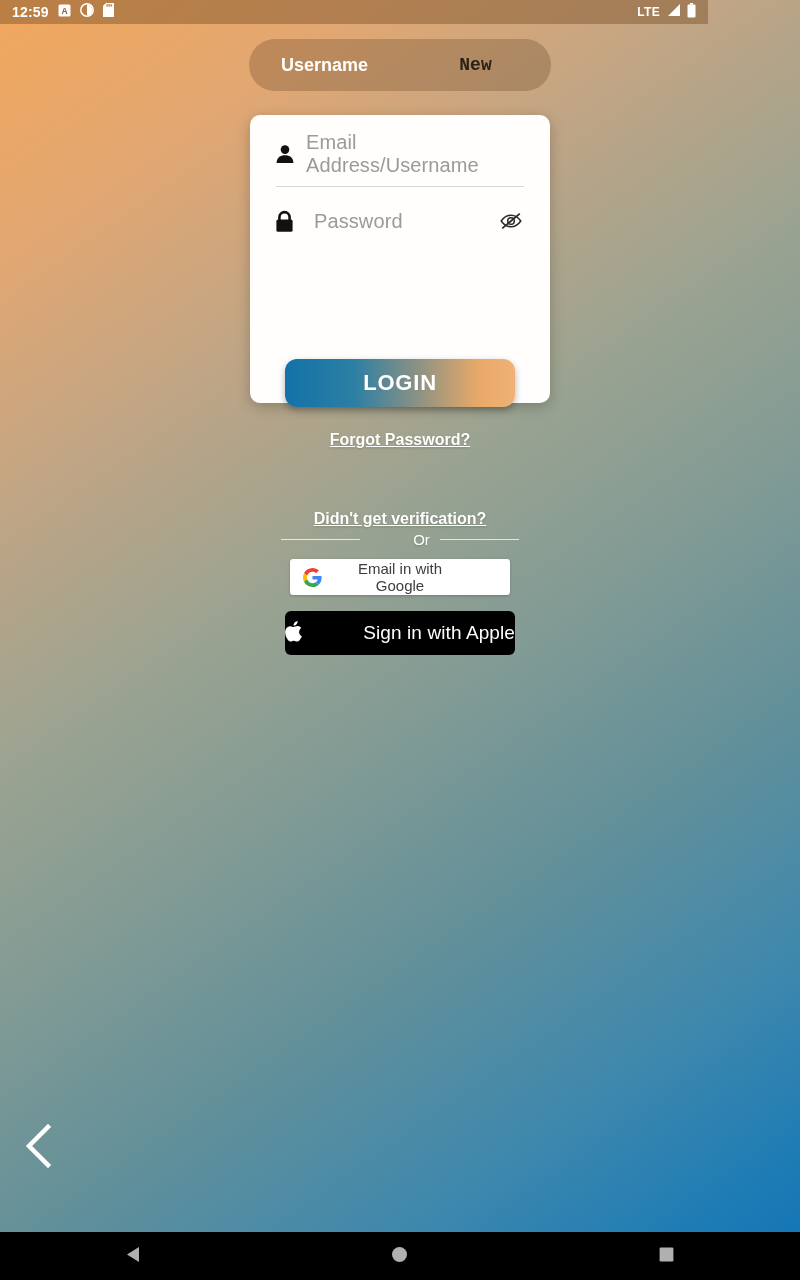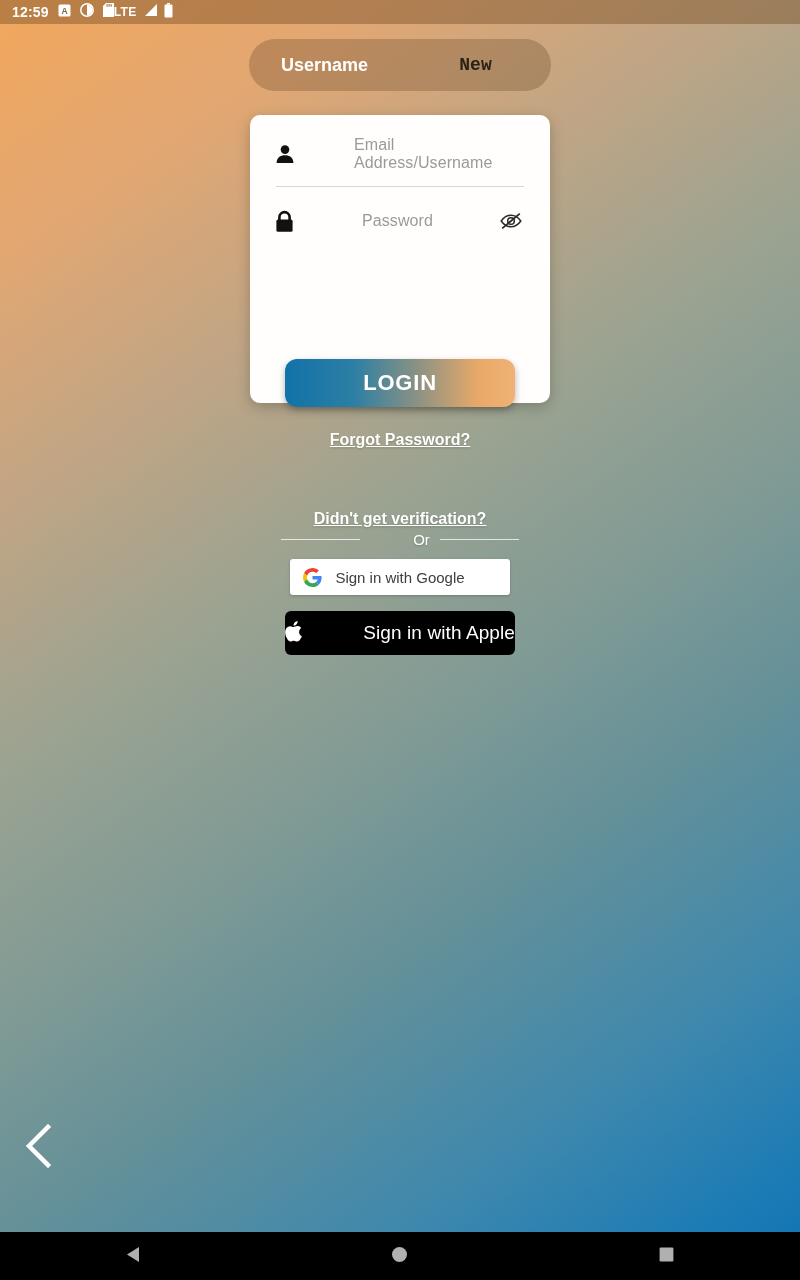--- a/index.html
+++ b/index.html
@@ -26,25 +26,26 @@
         #3f88ad 82%,
         #1b7bb5 94%,
         #0f72b4 100%);
     overflow: hidden;
   }
 
   
   #status-bar {
     position: absolute;
     top: 0; left: 0;
-    width: 800px;
+    width: 708px;
     height: 24px;
     background: rgba(120, 80, 40, 0.45);
     display: flex;
     align-items: center;
+    justify-content: space-between;
     padding: 4px 12px;
     z-index: 40;
   }
   .sb-left { display: flex; align-items: center; gap: 9px; }
   .sb-right { display: flex; align-items: center; gap: 6px; }
   .sb-clock {
     color: #ffffff;
     font-size: 14px;
     font-weight: bold;
     letter-spacing: 0.2px;
@@ -108,25 +109,24 @@
   .field-icon {
     width: 28px;
     flex: 0 0 28px;
     display: flex;
     align-items: center;
     justify-content: flex-start;
   }
 
   .field-text {
     flex: 1;
-    font-size: 16px;
+    font-size: 20px;
     color: #9a9a9a;
     padding-left: 4px;
     letter-spacing: 0.1px;
-    margin-left: 48px;
   }
 
   .field-underline {
     position: absolute;
     left: 26px;
     top: 71px;
     width: 248px;
     height: 1px;
     background: #d6d6d6;
   }
@@ -388,21 +388,21 @@
 
   <button id="btn-google">
     <span class="g-ico">
       <svg width="19" height="19" viewBox="0 0 48 48">
         <path fill="#EA4335" d="M24 9.5c3.54 0 6.71 1.22 9.21 3.6l6.85-6.85C35.9 2.38 30.47 0 24 0 14.62 0 6.51 5.38 2.56 13.22l7.98 6.19C12.43 13.72 17.74 9.5 24 9.5z"></path>
         <path fill="#4285F4" d="M46.98 24.55c0-1.57-.15-3.09-.38-4.55H24v9.02h12.94c-.58 2.96-2.26 5.48-4.78 7.18l7.73 6c4.51-4.18 7.09-10.36 7.09-17.65z"></path>
         <path fill="#FBBC05" d="M10.53 28.59c-.48-1.45-.76-2.99-.76-4.59s.27-3.14.76-4.59l-7.98-6.19C.92 16.46 0 20.12 0 24c0 3.88.92 7.54 2.56 10.78l7.97-6.19z"></path>
         <path fill="#34A853" d="M24 48c6.48 0 11.93-2.13 15.89-5.81l-7.73-6c-2.15 1.45-4.92 2.3-8.16 2.3-6.26 0-11.57-4.22-13.47-9.91l-7.98 6.19C6.51 42.62 14.62 48 24 48z"></path>
       </svg>
     </span>
-    <span class="g-label">Sign in with Google</span>
+    <span class="g-label">Email in with Google</span>
   </button>
 
   <button id="btn-apple">
     <span>
       <svg width="20" height="23" viewBox="0 0 20 23">
         <path fill="#ffffff" d="M14.1 12.1c0-2.6 2.1-3.9 2.2-4-1.2-1.8-3.1-2-3.8-2-1.6-.17-3.1.95-3.9.95-.8 0-2.05-.93-3.37-.9-1.74.02-3.34 1.01-4.23 2.57-1.8 3.13-.46 7.77 1.3 10.31.86 1.25 1.88 2.64 3.23 2.59 1.3-.05 1.79-.84 3.36-.84s2.01.84 3.38.81c1.4-.02 2.28-1.26 3.13-2.52.99-1.44 1.4-2.84 1.42-2.91-.03-.01-2.72-1.04-2.75-4.14z"></path>
         <path fill="#ffffff" d="M11.6 4.3c.71-.87 1.19-2.07 1.06-3.27-1.02.04-2.26.68-3 1.54-.66.76-1.24 1.98-1.08 3.15 1.14.09 2.3-.58 3.02-1.42z"></path>
       </svg>
     </span>
     <span class="a-label">Sign in with Apple</span>

